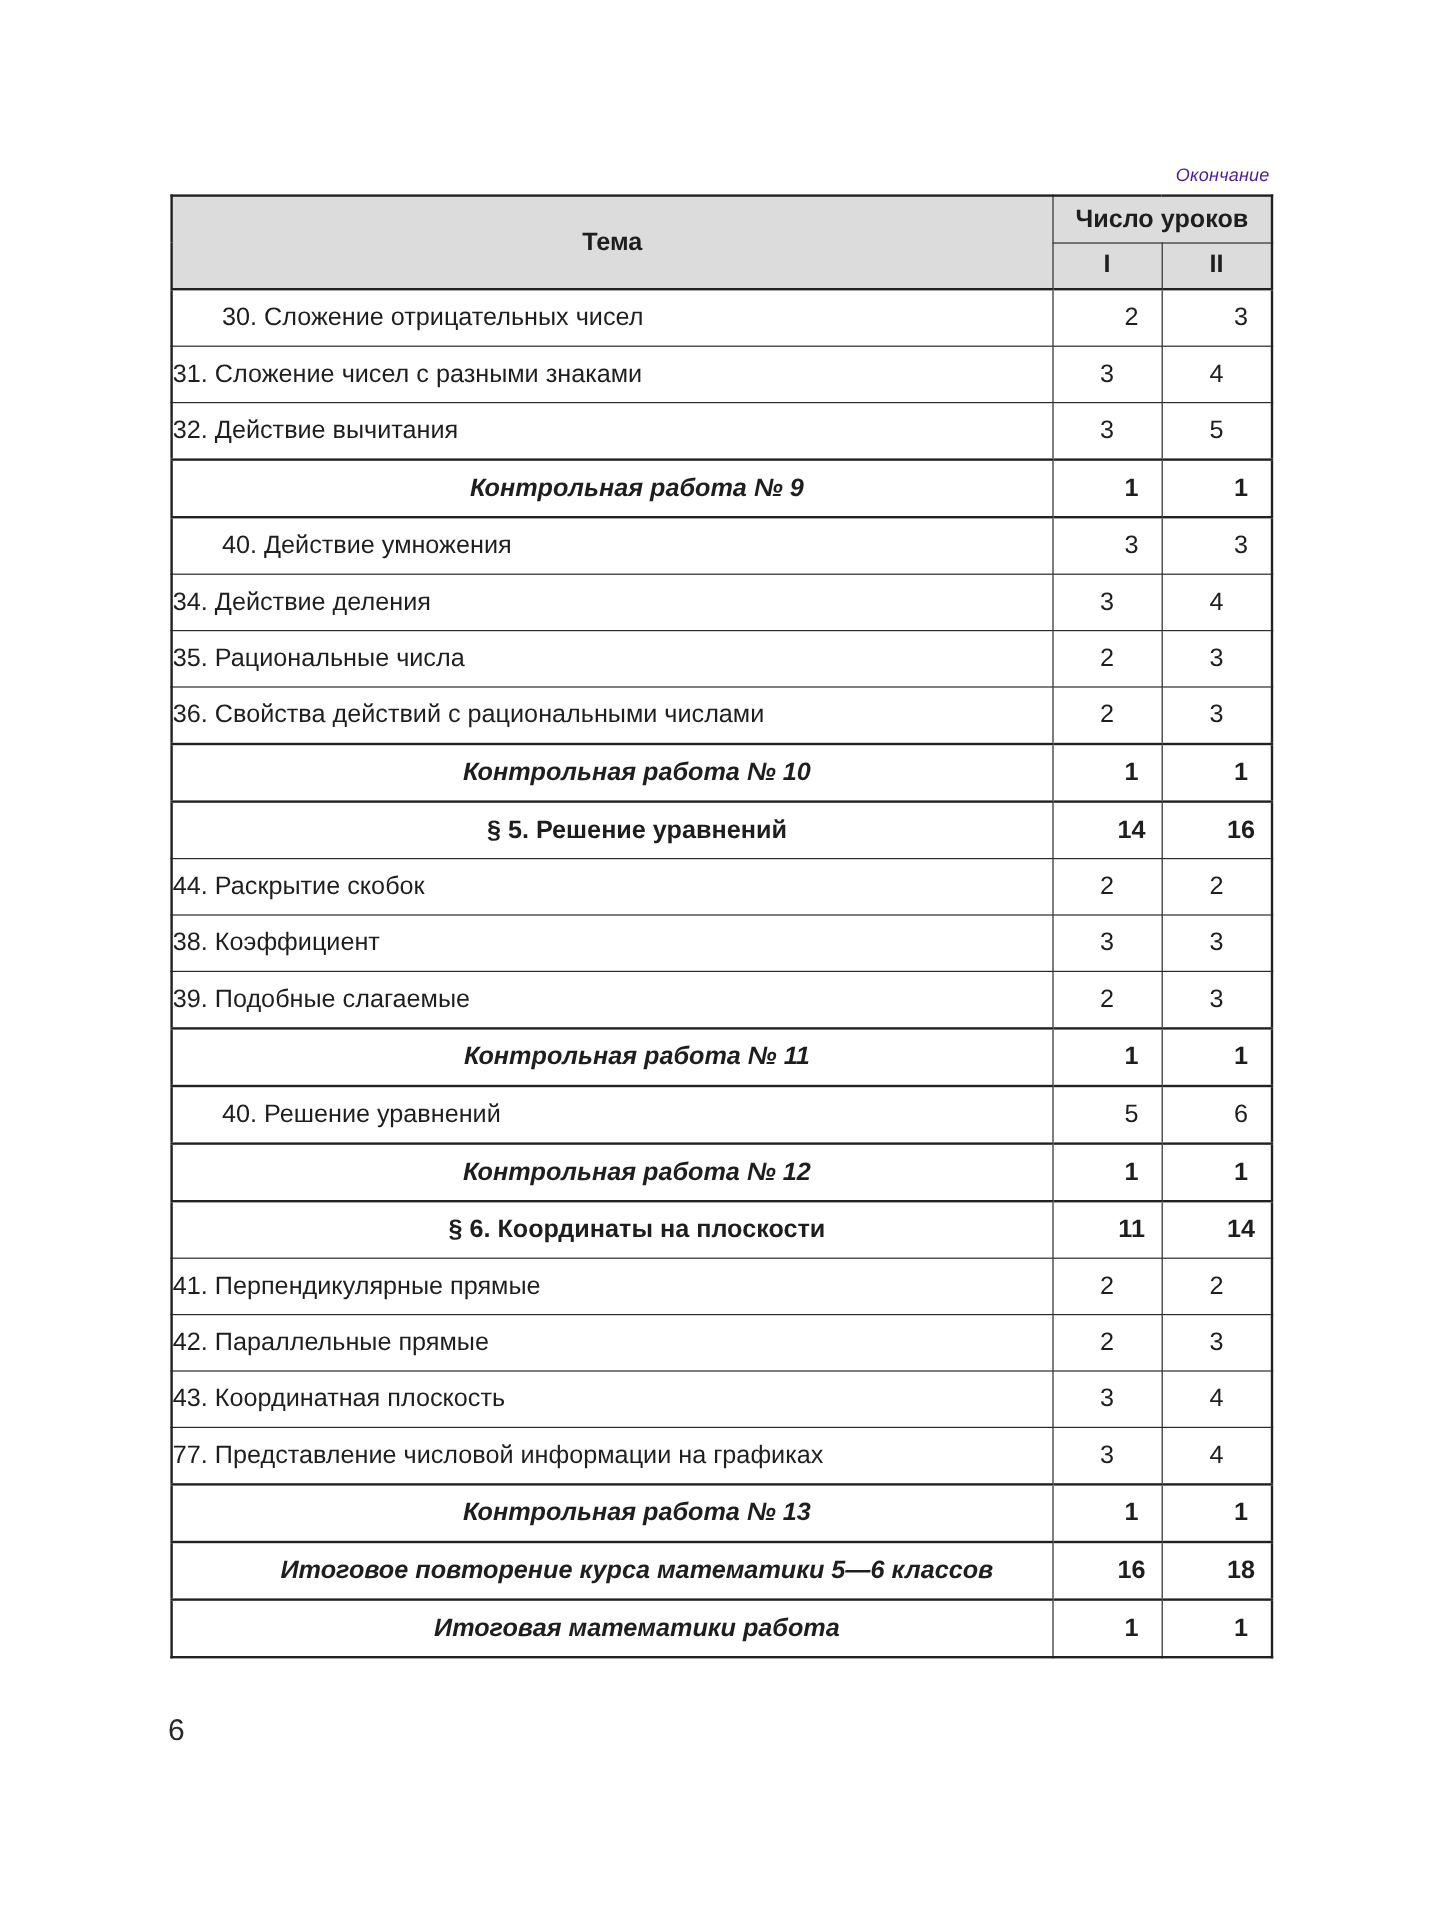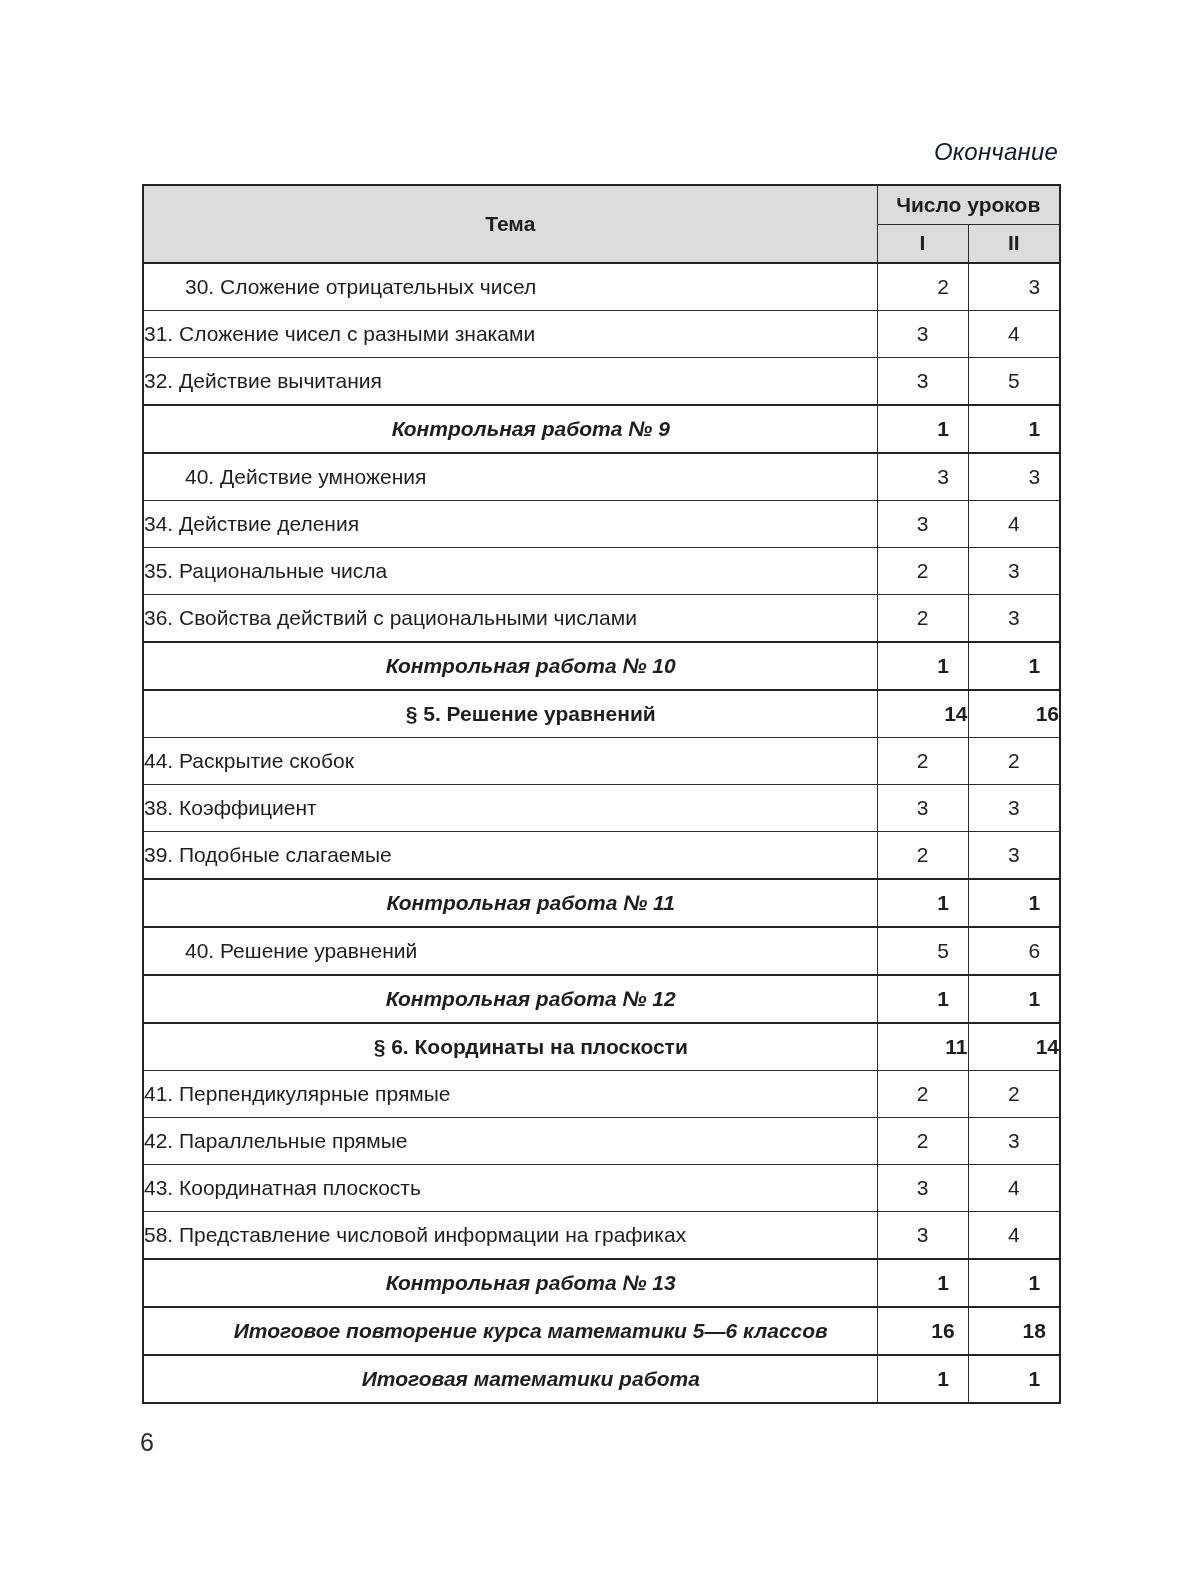--- a/index.html
+++ b/index.html
@@ -12,28 +12,28 @@
       height: 1596px;
       position: relative;
       font-family: "Liberation Sans", "DejaVu Sans", sans-serif;
       color: #1e1e1e;
       overflow: hidden;
     }
     .caption {
       position: absolute;
       top: 138px;
       right: 142px;
-      font-size: 24px;
+      font-size: 15px;
       font-style: italic;
-      color: #0f172a;
+      color: #4c1d95;
       letter-spacing: 0.2px;
     }
     table.plan {
       position: absolute;
-      top: 184px;
+      top: 162px;
       left: 142px;
       width: 917px;
       border-collapse: collapse;
       table-layout: fixed;
     }
     table.plan col.c-topic { width: 734px; }
     table.plan col.c-one { width: 91px; }
     table.plan col.c-two { width: 92px; }
 
     table.plan th, table.plan td {
@@ -68,21 +68,20 @@
     }
     tr.test td {
       font-weight: bold;
     }
     tr.test td.topic {
       font-style: italic;
       text-align: center;
     }
     tr.section td {
       font-weight: bold;
-      text-align: right;
     }
     tr.section td.topic {
       text-align: center;
       padding-left: 0;
       margin-top: 44px;
     }
     .page-number {
       position: absolute;
       top: 1428px;
       left: 140px;
@@ -206,21 +205,21 @@
         <td class="topic">42. Параллельные прямые</td>
         <td class="num">2</td>
         <td class="num">3</td>
       </tr>
       <tr class="topic">
         <td class="topic">43. Координатная плоскость</td>
         <td class="num">3</td>
         <td class="num">4</td>
       </tr>
       <tr class="topic">
-        <td class="topic">58. Представление числовой информации на графиках</td>
+        <td class="topic">77. Представление числовой информации на графиках</td>
         <td class="num">3</td>
         <td class="num">4</td>
       </tr>
       <tr class="test thick">
         <td class="topic">Контрольная работа № 13</td>
         <td class="num">1</td>
         <td class="num">1</td>
       </tr>
       <tr class="test thick">
         <td class="topic">Итоговое повторение курса математики 5—6 классов</td>

